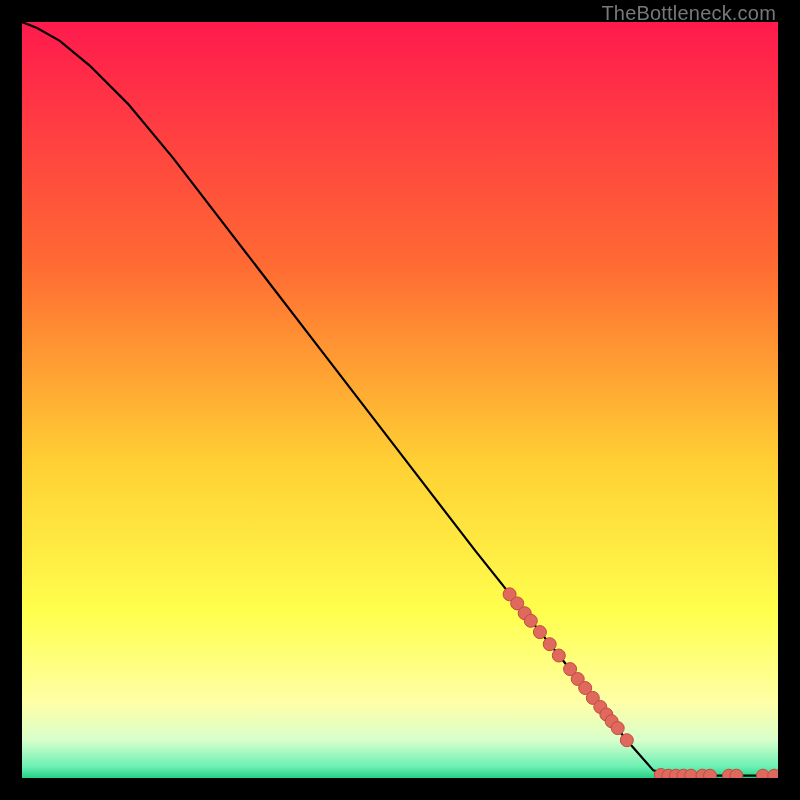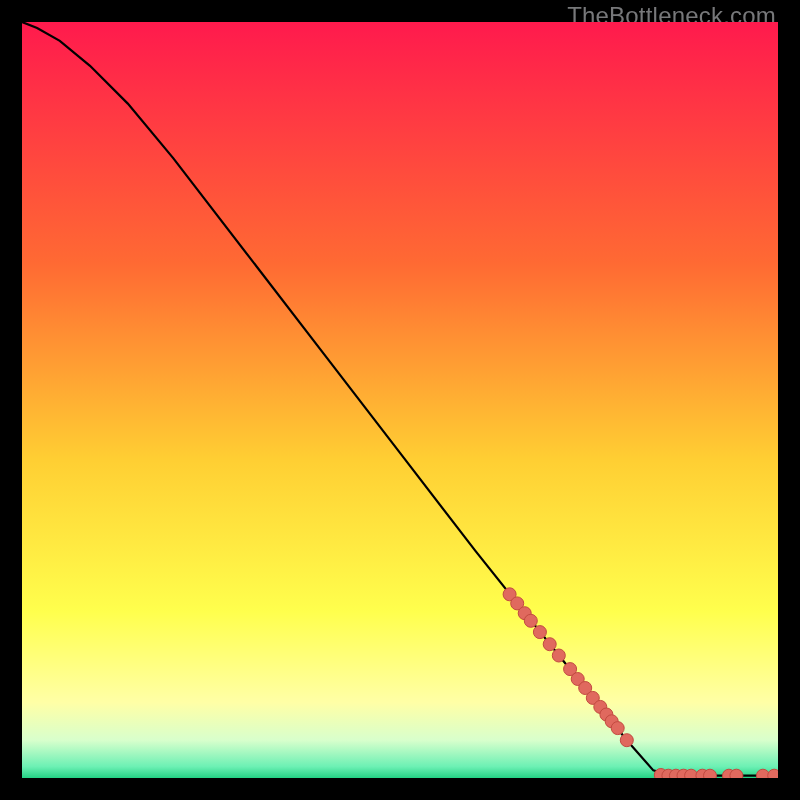--- a/index.html
+++ b/index.html
@@ -16,21 +16,21 @@
     top: 22px;
     width: 756px;
     height: 756px;
     box-sizing: border-box;
   }
   .attribution {
     position: absolute;
     top: 2px;
     right: 24px;
     font-family: Arial, Helvetica, sans-serif;
-    font-size: 24px;
+    font-size: 20px;
     color: #77787a;
     letter-spacing: 0.2px;
   }
   svg {
     position: absolute;
     left: 0;
     top: 0;
   }
 </style>
 </head>

